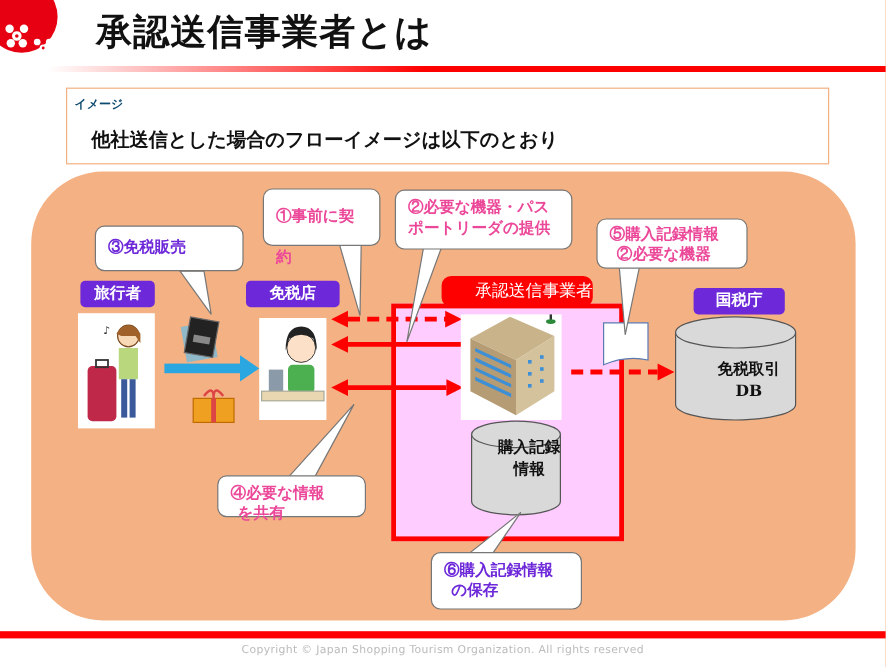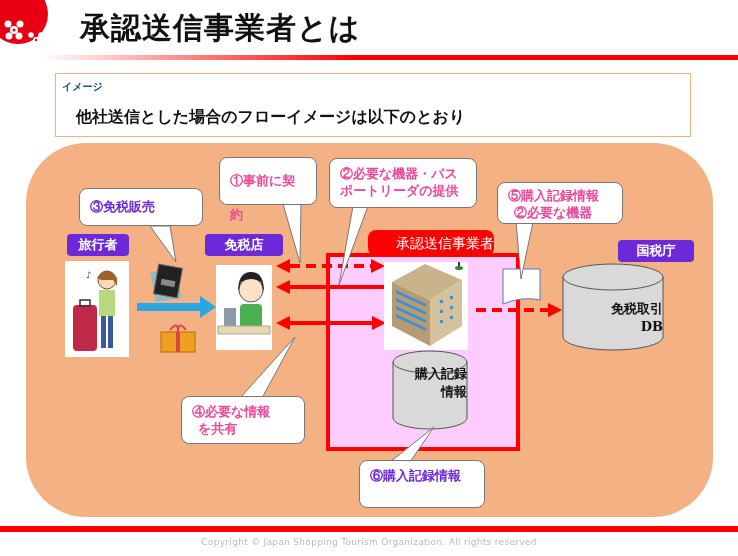--- a/index.html
+++ b/index.html
@@ -23,21 +23,21 @@
   .callout.red { color:#ec4899; }
   
   .navy { position:absolute; background:#6d28d9; color:#fff; font-size:13px; font-weight:bold;
       text-align:center; border-radius:4px; line-height:22px; }
   .redlbl { position:absolute; background:#ff0000; color:#fff; font-size:14px; font-weight:normal;
       text-align:right; border-radius:8px; line-height:26px; }
   .ops-box { left:326px; top:253px; width:194px; height:198px; background:#ffccff; border:4px solid #ff0000; box-sizing:border-box; }
   .footer-line { left:0; top:526px; width:738px; height:6px; background:#ff0000; }
   .copyright { left:0; top:537px; width:738px; text-align:center; font-family:"DejaVu Sans","Liberation Sans",sans-serif;
       font-size:9px; color:#bbbbbb; letter-spacing:0.3px; }
-  .cyl-text { position:absolute; text-align:right; font-weight:bold; color:#111; font-size:13px; line-height:18px; }
+  .cyl-text { position:absolute; text-align:center; font-weight:bold; color:#111; font-size:13px; line-height:18px;padding-left:11px; }
   svg { position:absolute; left:0; top:0; overflow:visible; }
 </style>
 </head>
 <body>
 
 <div class="abs logo">
   <svg width="62" height="54" viewBox="0 0 62 54">
     <circle cx="18" cy="14" r="30" fill="#e60012"></circle>
     <g fill="#fff">
       <circle cx="14" cy="30" r="4"></circle>
@@ -175,42 +175,43 @@
     <polygon points="353,206 368,206 339,285"></polygon>
     <polygon points="516,222 533,222 521,279"></polygon>
     <polygon points="240,398 262,398 295,337"></polygon>
     <polygon points="390,462 410,462 434,427"></polygon>
   </g>
 </svg>
 
 <div class="navy" style="left:67px;top:234px;width:62px;">旅行者</div>
 <div class="navy" style="left:205px;top:234px;width:78px;">免税店</div>
 <div class="redlbl" style="left:368px;top:230px;width:126px;">承認送信事業者</div>
-<div class="navy" style="left:578px;top:240px;width:76px;margin-left:40px;">国税庁</div>
+<div class="navy" style="left:578px;top:240px;width:76px;">国税庁</div>
 
 <div class="callout" style="left:79px;top:188px;width:124px;height:38px;line-height:24px;">
   <span>③免税販売</span>
 </div>
 <div class="callout red" style="left:219px;top:157px;width:98px;height:48px;line-height:34px;">
   <span>①事前に契約</span>
 </div>
 <div class="callout red" style="left:329px;top:158px;width:148px;height:50px;">
   <div>②必要な機器・パス</div>
   <div>ポートリーダの提供</div>
 </div>
 <div class="callout red" style="left:497px;top:182px;width:126px;height:42px;padding-top:4px;">
   <div>⑤購入記録情報</div>
   <div style="padding-left:6px">②必要な機器</div>
 </div>
-<div class="callout red" style="left:181px;top:396px;width:124px;height:48px;">
+<div class="callout red" style="left:181px;top:396px;width:124px;height:35px;">
   <div>④必要な情報</div>
   <div style="padding-left:6px">を共有</div>
 </div>
 <div class="callout" style="left:359px;top:460px;width:126px;height:48px;">
   <div>⑥購入記録情報</div>
+  <div style="padding-left:6px">の保存</div>
 </div>
 
 <div class="cyl-text" style="left:563px;top:300px;width:100px;">
   <div>免税取引</div>
   <div>DB</div>
 </div>
 <div class="cyl-text" style="left:393px;top:365px;width:74px;">
   <div>購入記録</div>
   <div>情報</div>
 </div>

